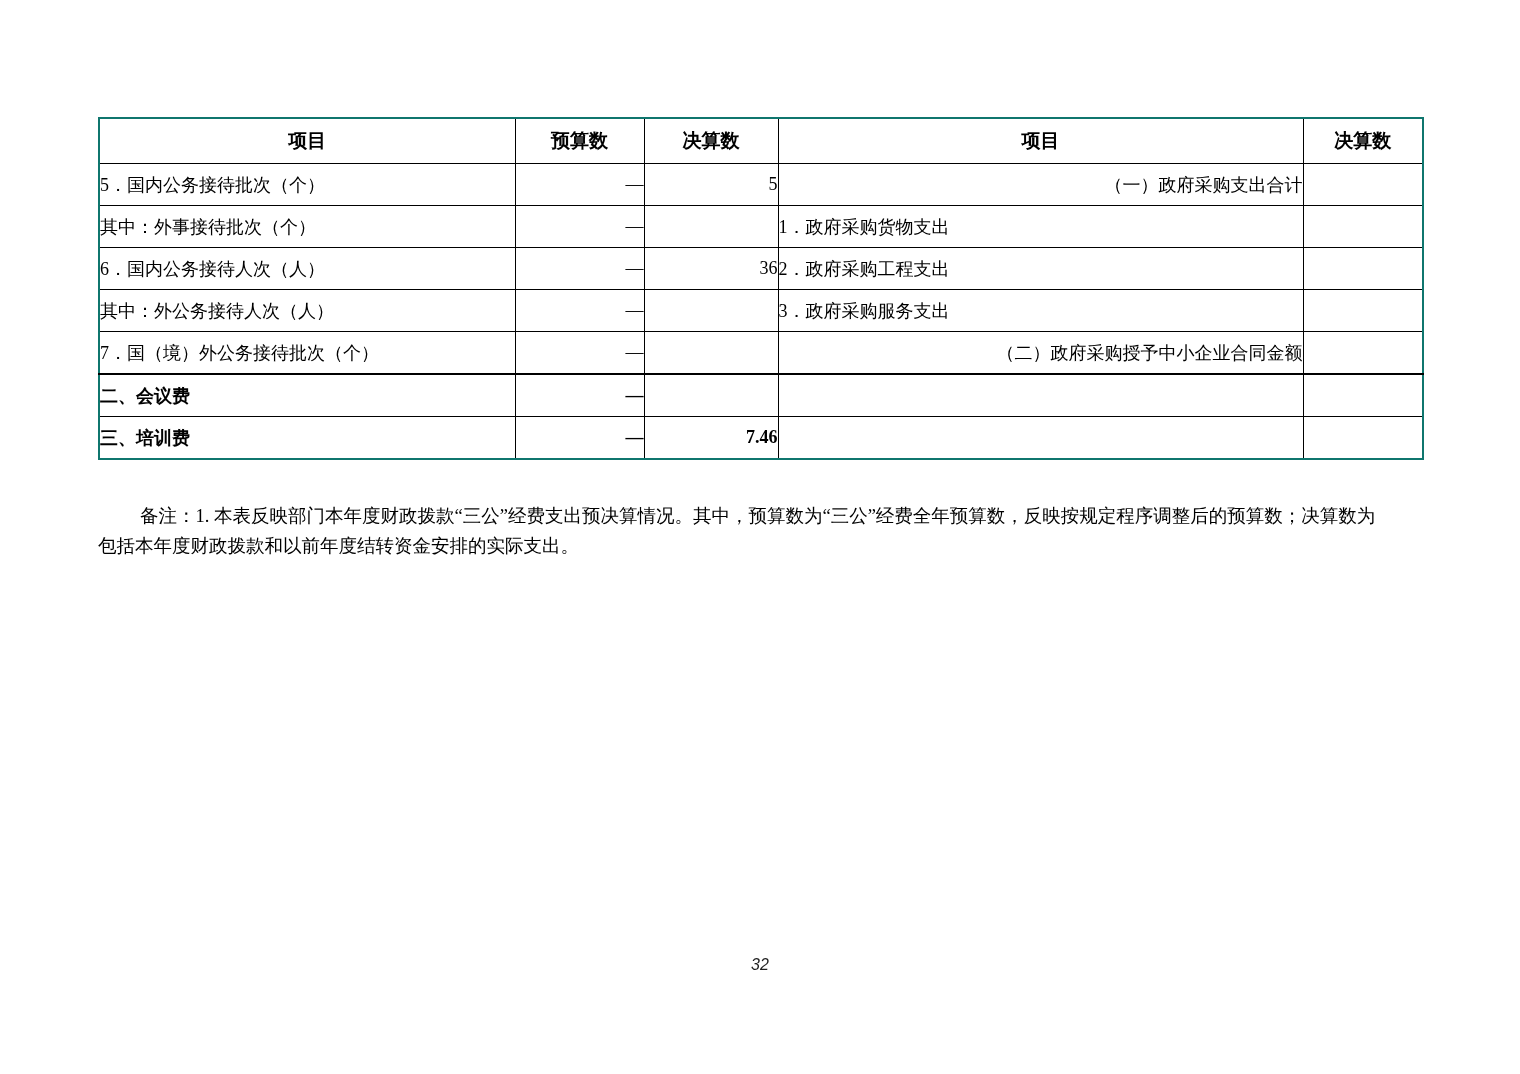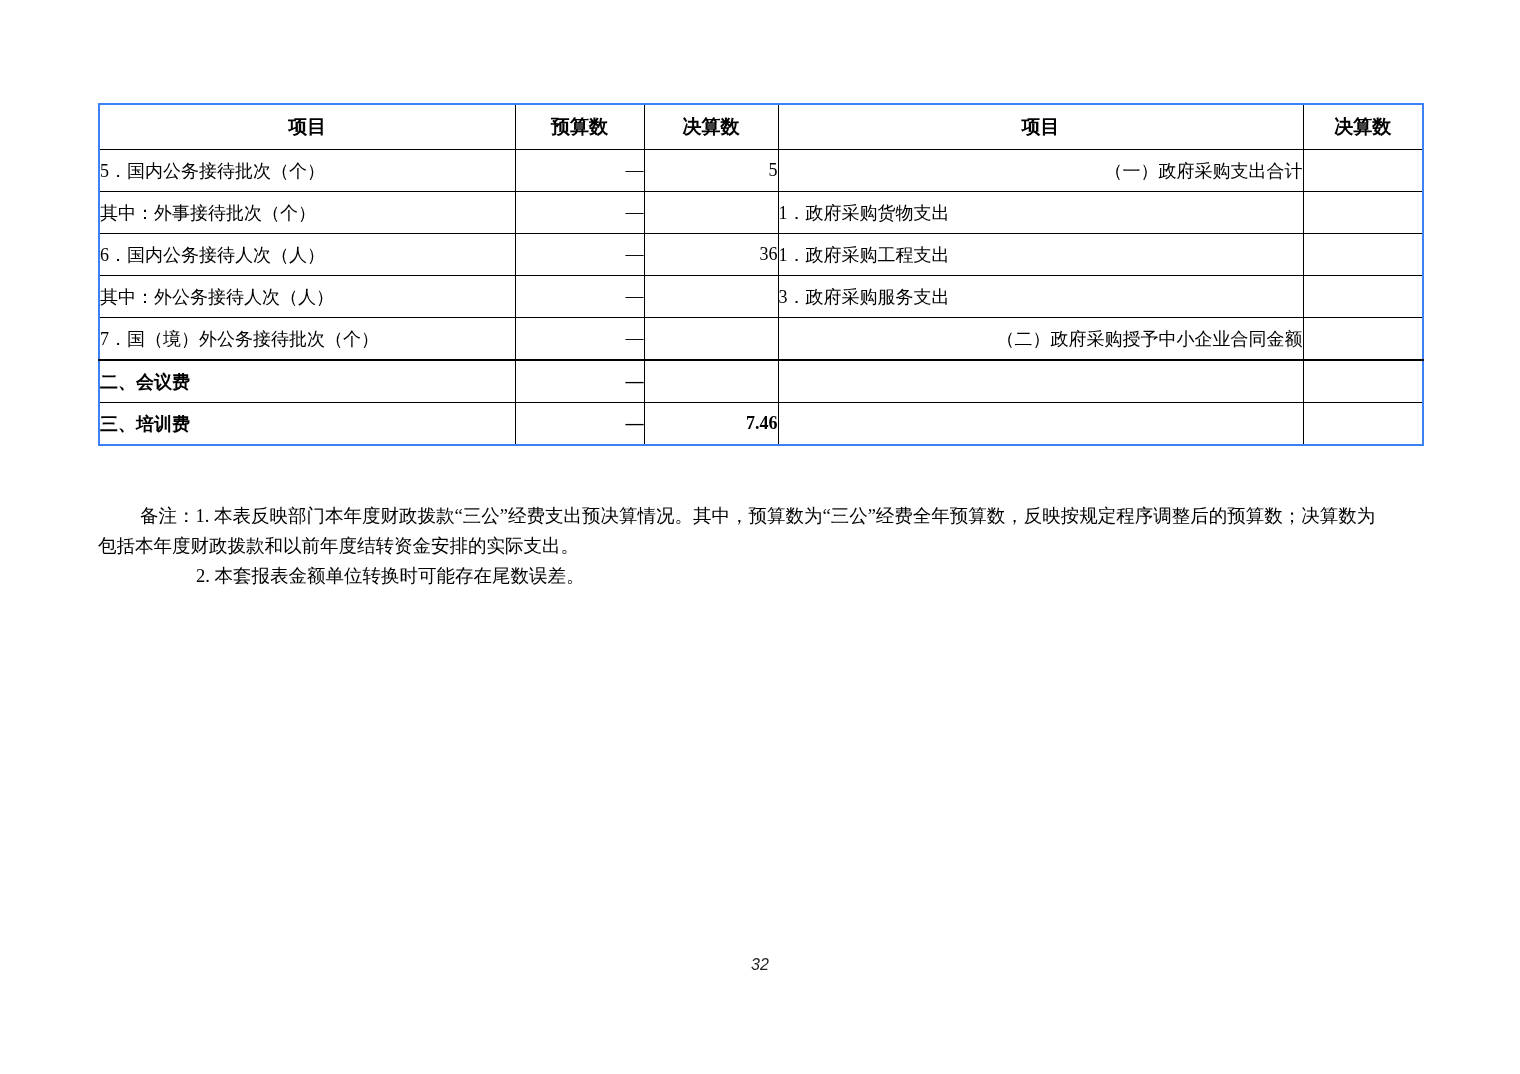--- a/index.html
+++ b/index.html
@@ -2,23 +2,23 @@
 <html><head>
 <meta charset="utf-8">
 <style>
   html,body { margin:0; padding:0; }
   body {
     width:1520px; height:1074px; background:#ffffff; color:#000;
     font-family:"Liberation Serif","DejaVu Serif",serif;
     position:relative; overflow:hidden;
   }
   table.main {
-    position:absolute; left:98px; top:103px;
+    position:absolute; left:98px; top:117px;
     width:1324px; border-collapse:collapse; table-layout:fixed;
-    border:2px solid #3b82f6;
+    border:2px solid #0f766e;
   }
   table.main th, table.main td {
     border:1px solid #000; padding:0; vertical-align:middle;
     overflow:hidden; white-space:nowrap;
   }
   table.main th {
     height:44px; font-weight:bold; font-size:19px; text-align:center;
   }
   table.main td { height:41px; font-size:18px; }
   .lbl { text-align:left; }
@@ -73,21 +73,21 @@
     <td class="lbl i2">其中：外事接待批次（个）</td>
     <td class="num">—</td>
     <td class="num"></td>
     <td class="lbl r1">1．政府采购货物支出</td>
     <td class="num"></td>
   </tr>
   <tr>
     <td class="lbl i1">6．国内公务接待人次（人）</td>
     <td class="num">—</td>
     <td class="num">36</td>
-    <td class="lbl r1">1．政府采购工程支出</td>
+    <td class="lbl r1">2．政府采购工程支出</td>
     <td class="num"></td>
   </tr>
   <tr>
     <td class="lbl i2">其中：外公务接待人次（人）</td>
     <td class="num">—</td>
     <td class="num"></td>
     <td class="lbl r1">3．政府采购服务支出</td>
     <td class="num"></td>
   </tr>
   <tr>
@@ -110,16 +110,15 @@
     <td class="num sec">7.46</td>
     <td class="lbl r0"></td>
     <td class="num"></td>
   </tr>
 </tbody>
   </table>
 
 <div class="notes">
   <div class="n1">备注：1. 本表反映部门本年度财政拨款“三公”经费支出预决算情况。其中，预算数为“三公”经费全年预算数，反映按规定程序调整后的预算数；决算数为</div>
   <div class="n2">包括本年度财政拨款和以前年度结转资金安排的实际支出。</div>
-  <div class="n3">2. 本套报表金额单位转换时可能存在尾数误差。</div>
 </div>
 
 <div class="pageno">32</div>
 
 </body></html>

